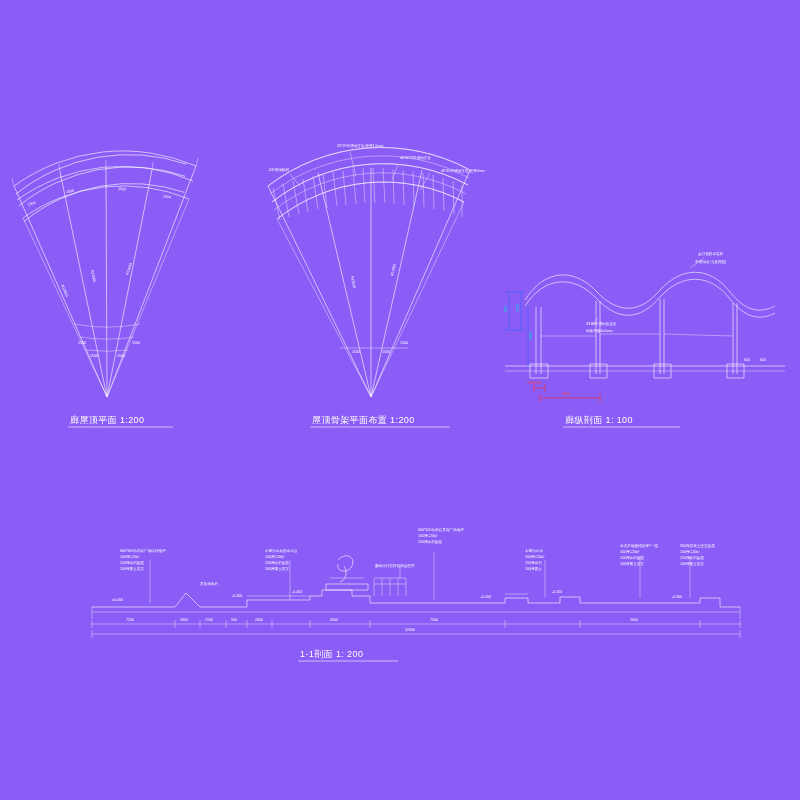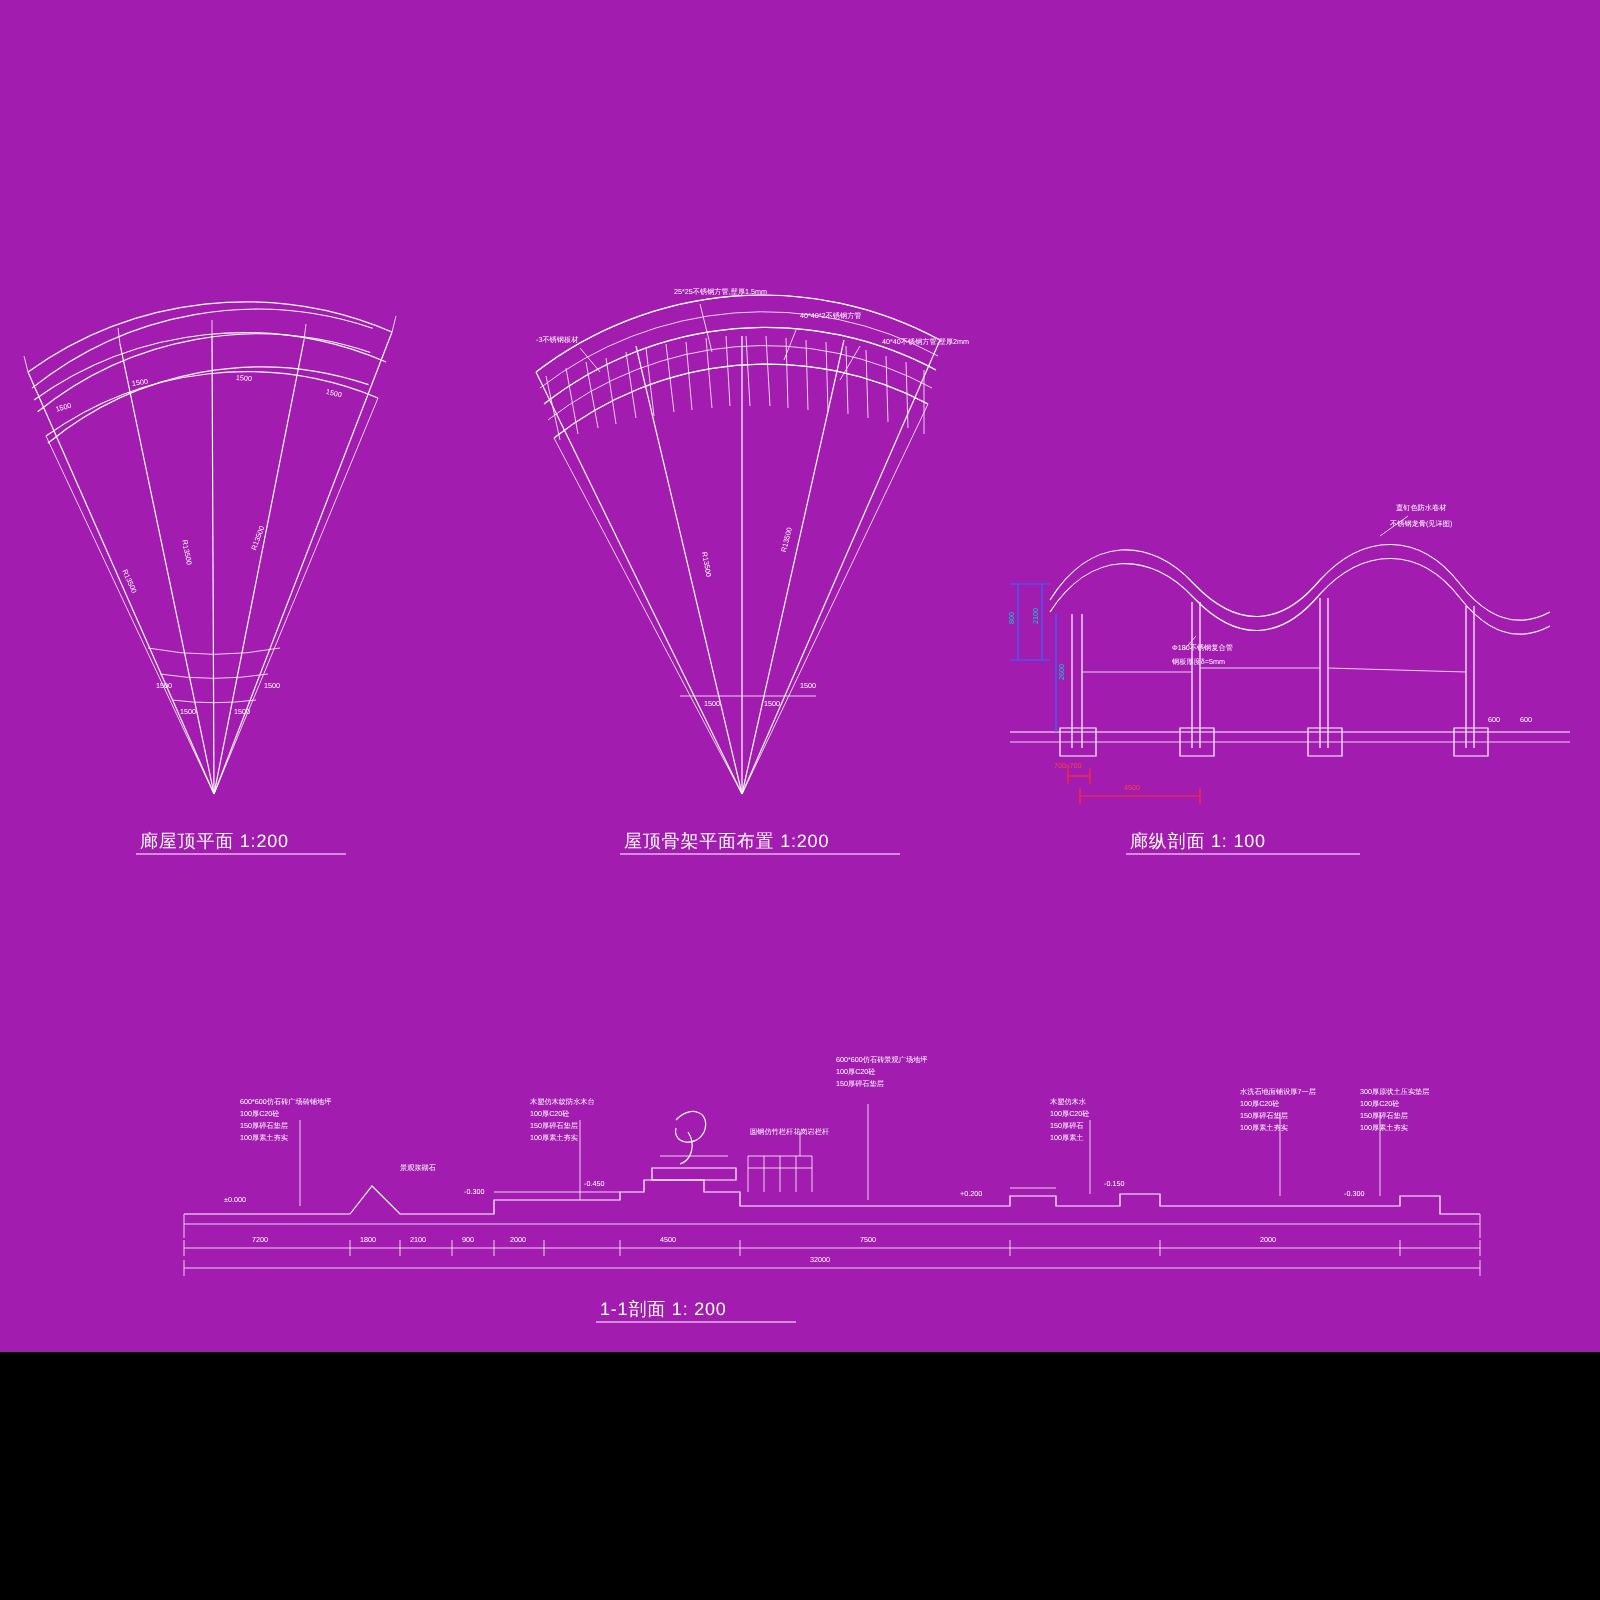--- a/index.html
+++ b/index.html
@@ -9,22 +9,22 @@
   }
   body {
     width: 800px;
     height: 800px;
     overflow: hidden;
     font-family: "Liberation Sans", sans-serif;
   }
   #canvas-root {
     position: relative;
     width: 800px;
-    height: 676px;
-    background: #a21caf;
+    height: 800px;
+    background: #8b5cf6;
   }
   svg.dwg {
     position: absolute;
     left: 0;
     top: 0;
     width: 800px;
     height: 800px;
   }
   .ln { stroke: #ffffff; stroke-width: 0.6; fill: none; }
   .ln-thin { stroke: #ffffff; stroke-width: 0.4; fill: none; }

